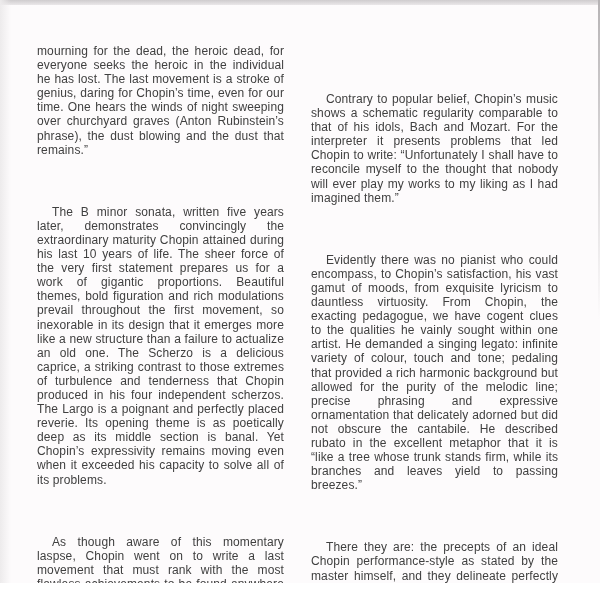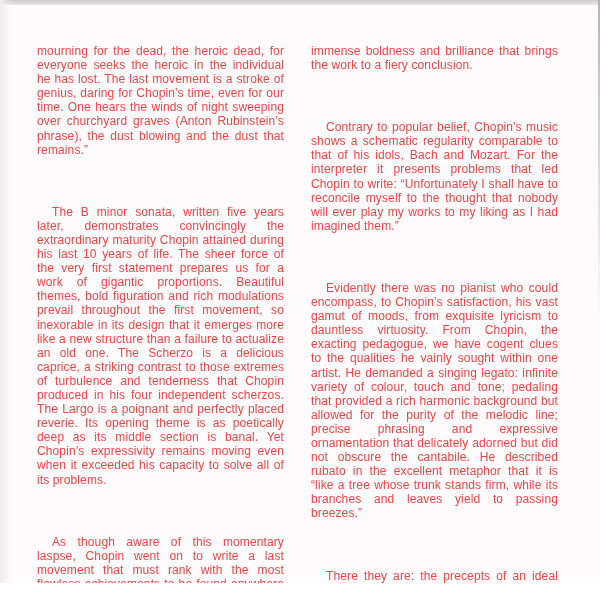--- a/index.html
+++ b/index.html
@@ -3,21 +3,21 @@
 <meta charset="utf-8">
 <style>
   html, body { margin: 0; padding: 0; background: #ffffff; }
   .page {
     position: relative;
     width: 600px;
     height: 583px;
     background: #fdfbfc;
     overflow: hidden;
     font-family: "Liberation Sans", sans-serif;
-    color: #ef4444;
+    color: #404040;
     font-weight: 300;
   }
   .edge-top {
     position: absolute; top: 0; left: 0; right: 0; height: 5px;
     background: linear-gradient(#cfccce, #eae7e9);
   }
   .edge-left {
     position: absolute; top: 0; left: 0; width: 11px; height: 100%;
     background: linear-gradient(90deg, #edebec, rgba(253,251,252,0));
   }
@@ -66,21 +66,20 @@
   <div class="edge-left"></div>
   <div class="edge-right"></div>
 
   <div class="col col-left">
     <p class="para">mourning for the dead, the heroic dead, for everyone seeks the heroic in the individual he has lost. The last movement is a stroke of genius, daring for Chopin’s time, even for our time. One hears the winds of night sweeping over churchyard graves (Anton Rubinstein’s phrase), the dust blowing and the dust that remains.”</p>
     <p class="para indent">The B minor sonata, written five years later, demonstrates convincingly the extraordinary maturity Chopin attained during his last 10 years of life. The sheer force of the very first statement prepares us for a work of gigantic proportions. Beautiful themes, bold figuration and rich modulations prevail throughout the first movement, so inexorable in its design that it emerges more like a new structure than a failure to actualize an old one. The Scherzo is a delicious caprice, a striking contrast to those extremes of turbulence and tenderness that Chopin produced in his four independent scherzos. The Largo is a poignant and perfectly placed reverie. Its opening theme is as poetically deep as its middle section is banal. Yet Chopin’s expressivity remains moving even when it exceeded his capacity to solve all of its problems.</p>
     <p class="para indent">As though aware of this momentary laspse, Chopin went on to write a last movement that must rank with the most flawless achievements to be found anywhere in large-scale masterpieces. The challenging octaves and epical chords of the opening lead to an inspiration of unique power and originality, a stirring rondo subject that accumulates fantastic momentum through an increasingly animated accompaniment. The beauty and power of every measure are breathtaking, but the crowning point of the movement is a coda of</p>
   </div>
 
   <div class="col col-right">
-    <p class="para">immense boldness and brilliance that brings the work to a fiery conclusion.</p>
     <p class="para indent">Contrary to popular belief, Chopin’s music shows a schematic regularity comparable to that of his idols, Bach and Mozart. For the interpreter it presents problems that led Chopin to write: “Unfortunately I shall have to reconcile myself to the thought that nobody will ever play my works to my liking as I had imagined them.”</p>
     <p class="para indent">Evidently there was no pianist who could encompass, to Chopin’s satisfaction, his vast gamut of moods, from exquisite lyricism to dauntless virtuosity. From Chopin, the exacting pedagogue, we have cogent clues to the qualities he vainly sought within one artist. He demanded a singing legato: infinite variety of colour, touch and tone; pedaling that provided a rich harmonic background but allowed for the purity of the melodic line; precise phrasing and expressive ornamentation that delicately adorned but did not obscure the cantabile. He described rubato in the excellent metaphor that it is “like a tree whose trunk stands firm, while its branches and leaves yield to passing breezes.”</p>
     <p class="para indent">There they are: the precepts of an ideal Chopin performance-style as stated by the master himself, and they delineate perfectly the artistic remastered of Artur Rubinstein’s fastidious art.</p>
     <p class="byline">—Abram Chasins</p>
     <p class="heading">A TECHNICAL NOTE</p>
     <p class="para tech">These digitally remastered recordings were produced in the following manner. The original 3-track 30-i.p.s. tapes were played back on a modern solid-state tape machine</p>
   </div>
 </div>
 
 </body></html>

